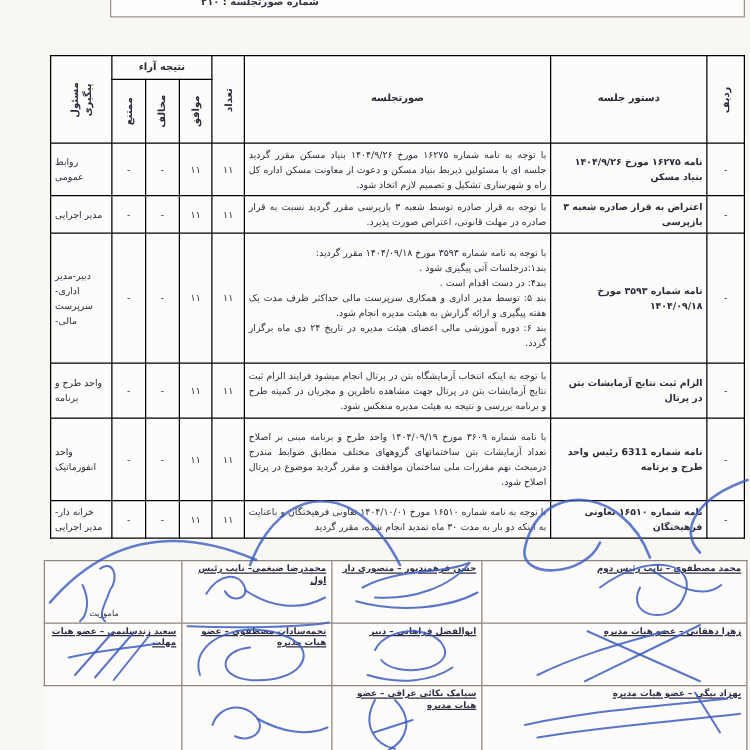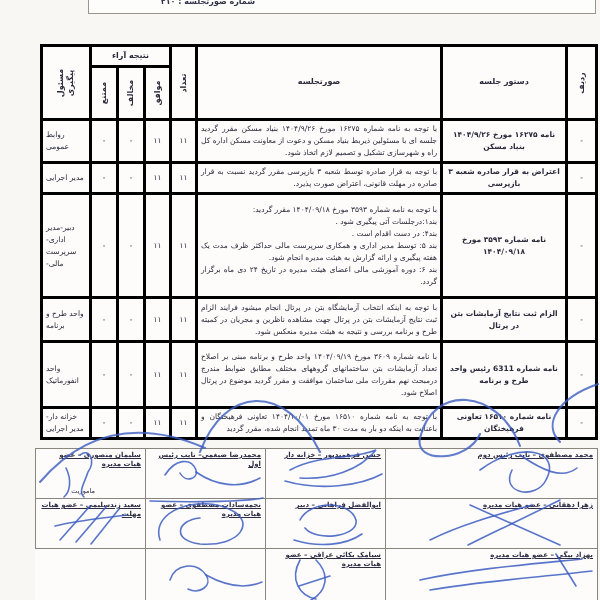--- a/index.html
+++ b/index.html
@@ -21,29 +21,29 @@
     position: absolute; top: 14px; right: 340px;
     font-size: 8px; font-weight: bold; white-space: nowrap; color:#33334a;
   }
   
   table.minutes {
     position: absolute; top: 44px; left: 40px; width: 555px;
     border-collapse: collapse; table-layout: fixed;
     background: #fdfcfa;
   }
   table.minutes th, table.minutes td {
-    border: 3px solid #000000;
+    border: 1px solid #000000;
     padding: 2px 3px;
     vertical-align: middle;
     font-size: 7.5px;
     line-height: 1.6;
   }
   table.minutes th { font-weight: bold; font-size: 8px; }
   td.c-minutes { text-align: justify; text-align-last: right; white-space: pre-line; vertical-align: middle; }
-  td.c-agenda  { text-align: center; font-weight: bold; white-space: pre-line; }
+  td.c-agenda  { text-align: right; font-weight: bold; white-space: pre-line; }
   td.c-num, td.c-no { text-align: center; font-size: 8px; }
   td.c-resp { text-align: left; white-space: pre-line; }
   .vth { position: relative; }
   .vth > span {
     position: absolute; top: 50%; left: 50%;
     transform: translate(-50%,-50%) rotate(-90deg);
     white-space: pre-line; display: block; line-height: 1.2;
   }
   th.h-no    { height: 60px; }
   th.h-votes { height: 14px; }
@@ -194,28 +194,27 @@
 مدیر اجرایی</td>
       </tr>
     </tbody>
   </table>
 
   <div class="siggrid" dir="rtl">
     <div class="sigcell">
         <div class="signame">محمد مصطفوی – نایب رئیس دوم</div>
       </div>
     <div class="sigcell">
-        <div class="signame">حسن فرهمندپور – خزانه دار</div>
+        <div class="signame">حسن فرهمندپور – منصوری دار</div>
       </div>
     <div class="sigcell">
         <div class="signame">محمدرضا ضیغمی– نایب رئیس اول</div>
       </div>
 
     <div class="sigcell">
-      <div class="signame">سلیمان منصوری – عضو هیات مدیره</div>
       <div class="signote">ماموریت</div>
     </div>
     <div class="sigcell">
         <div class="signame">زهرا دهقانی – عضو هیات مدیره</div>
       </div>
     <div class="sigcell">
         <div class="signame">ابوالفضل فراهانی – دبیر</div>
       </div>
     <div class="sigcell">
         <div class="signame">نجمه‌سادات مصطفوی – عضو هیات مدیره</div>

